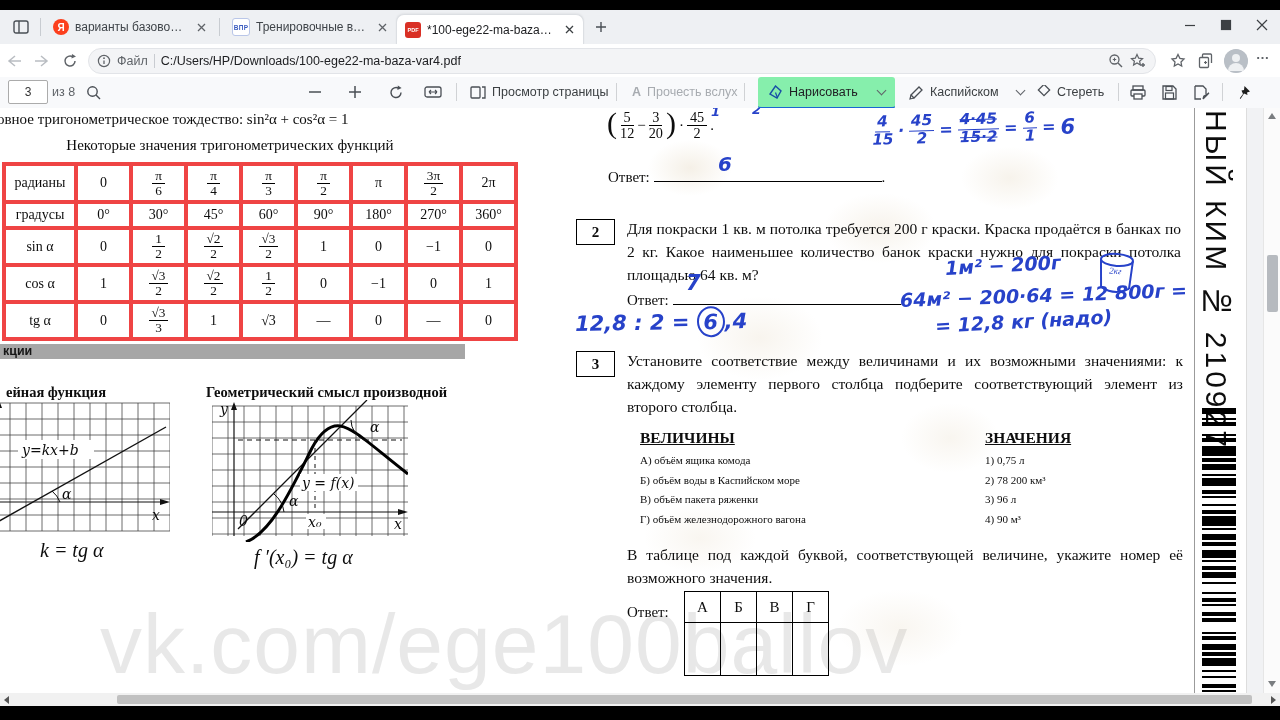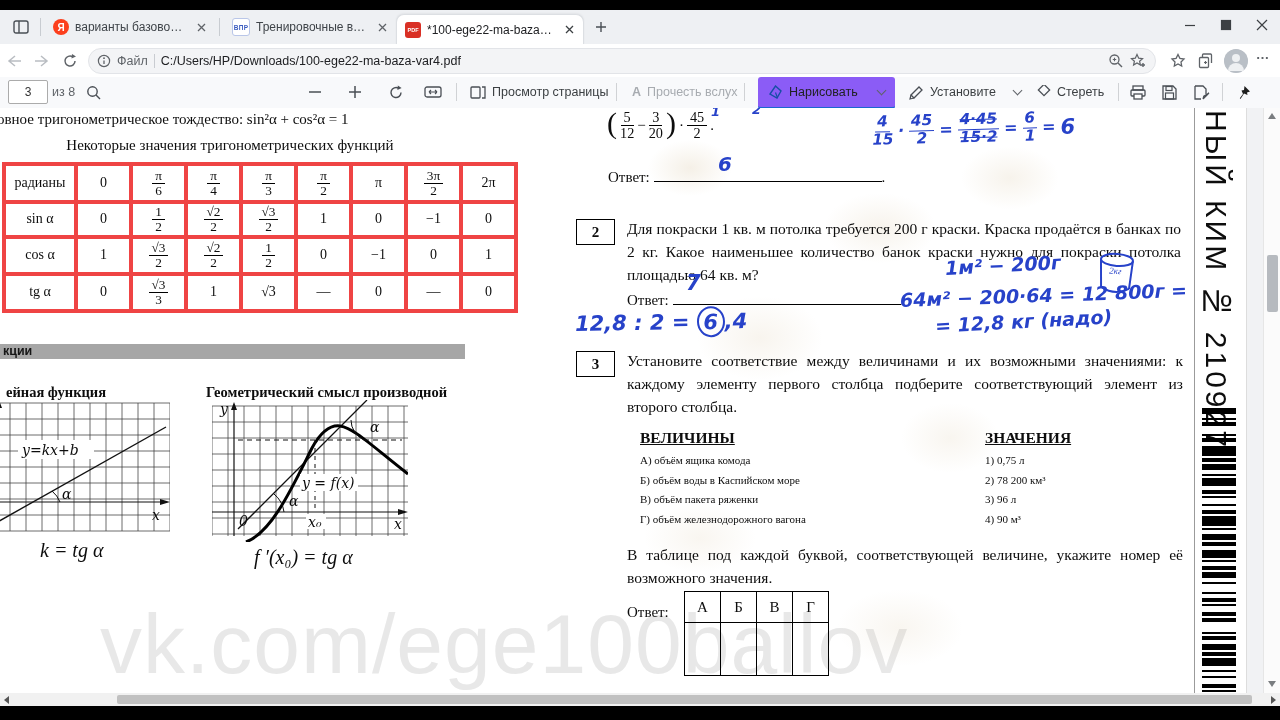--- a/index.html
+++ b/index.html
@@ -34,21 +34,21 @@
   .avatar{width:24px;height:24px;border-radius:50%;background:#c7cbd1;display:flex;align-items:flex-end;justify-content:center;overflow:hidden;margin:0 4px}
   .dots{letter-spacing:1px;color:#5f6368;font-weight:bold;font-size:13px;padding:0 10px 6px 4px}
   
   #pdfbar{position:absolute;left:0;top:77px;width:1280px;height:31px;background:#f8f9fb;border-bottom:1px solid #d6d8da;font-size:12.5px;color:#3c4043}
   #pdfbar .it{position:absolute;top:0;height:30px;display:flex;align-items:center;gap:6px}
   #pageIn{width:34px;height:20px;border:1px solid #ababab;background:#fff;text-align:center;font-size:12px;color:#333;border-radius:2px}
   .muted{color:#5f6368}
   .disab{color:#a7abb0}
   .vdiv{position:absolute;top:6px;width:1px;height:18px;background:#d0d2d5}
   .chev{width:6px;height:6px;border-right:1.5px solid #5f6368;border-bottom:1.5px solid #5f6368;transform:rotate(45deg);margin-top:-3px}
-  #drawBtn{background:#8b5cf6;border-radius:3px;border-bottom:2.5px solid #1967d2;padding:0 10px;height:28px;top:1px}
+  #drawBtn{background:#86efac;border-radius:3px;border-bottom:2.5px solid #1967d2;padding:0 10px;height:28px;top:1px}
   
   #content{position:absolute;left:0;top:108px;width:1280px;height:585px;background:#fff;overflow:hidden;font-family:"Liberation Serif","DejaVu Serif",serif;color:#0d0d0d}
   #smudges{position:absolute;left:0;top:0;width:1280px;height:585px;pointer-events:none;background:
     radial-gradient(60px 40px at 690px 60px, rgba(205,180,135,.20), transparent 70%),
     radial-gradient(80px 50px at 880px 120px, rgba(205,180,135,.16), transparent 70%),
     radial-gradient(70px 45px at 1010px 70px, rgba(205,180,135,.16), transparent 70%),
     radial-gradient(90px 60px at 760px 230px, rgba(205,180,135,.14), transparent 70%),
     radial-gradient(70px 50px at 950px 330px, rgba(205,180,135,.13), transparent 70%),
     radial-gradient(80px 50px at 700px 430px, rgba(205,180,135,.12), transparent 70%),
     radial-gradient(90px 55px at 900px 520px, rgba(205,180,135,.12), transparent 70%)}
@@ -279,21 +279,21 @@
           <line x1="7.5" y1="7.5" x2="9.5" y2="13" stroke="#174ea6" stroke-width="1.2"></line>
         </svg>
       <span style="color:#202124">Нарисовать</span>
       <span class="chev" style="margin-left:14px"></span>
     </div>
     <div class="it" style="left:908px">
       <svg width="16" height="15">
           <path d="M3 10 L11 2 L14 5 L6 13 Z" fill="none" stroke="#4a4f55" stroke-width="1.3"></path>
           <path d="M3 10 L2 14 L6 13" fill="none" stroke="#4a4f55" stroke-width="1.2"></path>
         </svg>
-      <span>Установите</span>
+      <span>Каспийском</span>
       <span class="chev" style="margin-left:12px"></span>
     </div>
     <div class="it" style="left:1036px">
       <svg width="15" height="15">
           <rect x="4" y="1" width="8" height="8" transform="rotate(45 8 5)" fill="none" stroke="#4a4f55" stroke-width="1.3"></rect>
         </svg>
       <span>Стереть</span>
     </div>
     <span class="vdiv" style="left:1118px"></span>
     <div class="it" style="left:1130px">
@@ -351,20 +351,31 @@
             <td><span class="fr t0">
                 <span class="nu">π</span>
                 <span class="de">2</span>
               </span></td>
             <td><span>π</span></td>
             <td><span class="fr t0">
                 <span class="nu">3π</span>
                 <span class="de">2</span>
               </span></td>
             <td><span>2π</span></td>
+          </tr>
+          <tr>
+            <td class="lbl"><span>градусы</span></td>
+            <td><span>0°</span></td>
+            <td><span>30°</span></td>
+            <td><span>45°</span></td>
+            <td><span>60°</span></td>
+            <td><span>90°</span></td>
+            <td><span>180°</span></td>
+            <td><span>270°</span></td>
+            <td><span>360°</span></td>
           </tr>
           <tr>
             <td class="lbl"><span>sin α</span></td>
             <td><span>0</span></td>
             <td><span class="fr t0">
                 <span class="nu">1</span>
                 <span class="de">2</span>
               </span></td>
             <td><span class="fr t0">
                 <span class="nu">√2</span>

